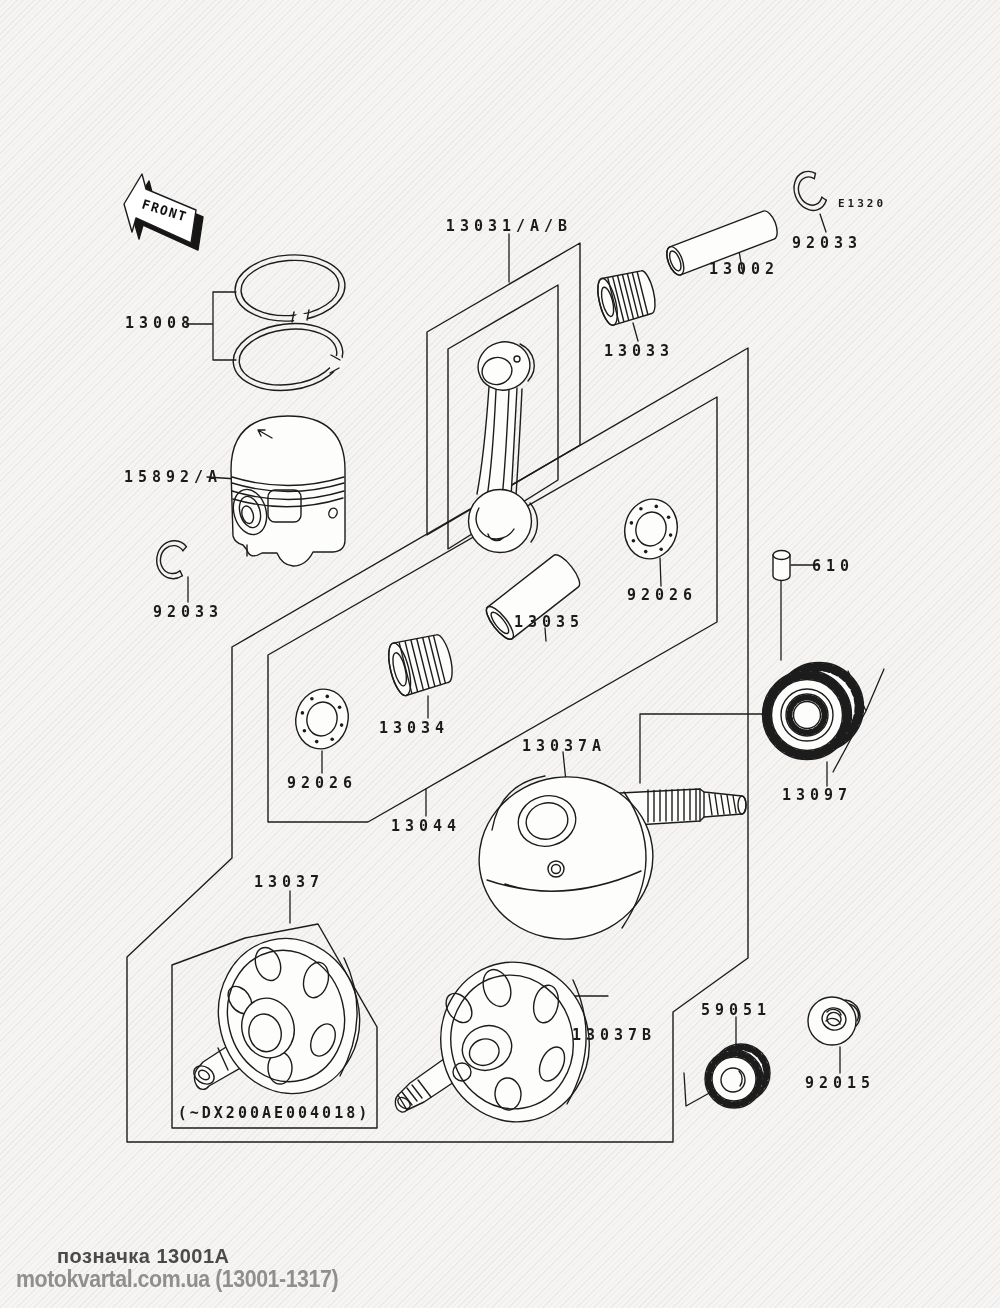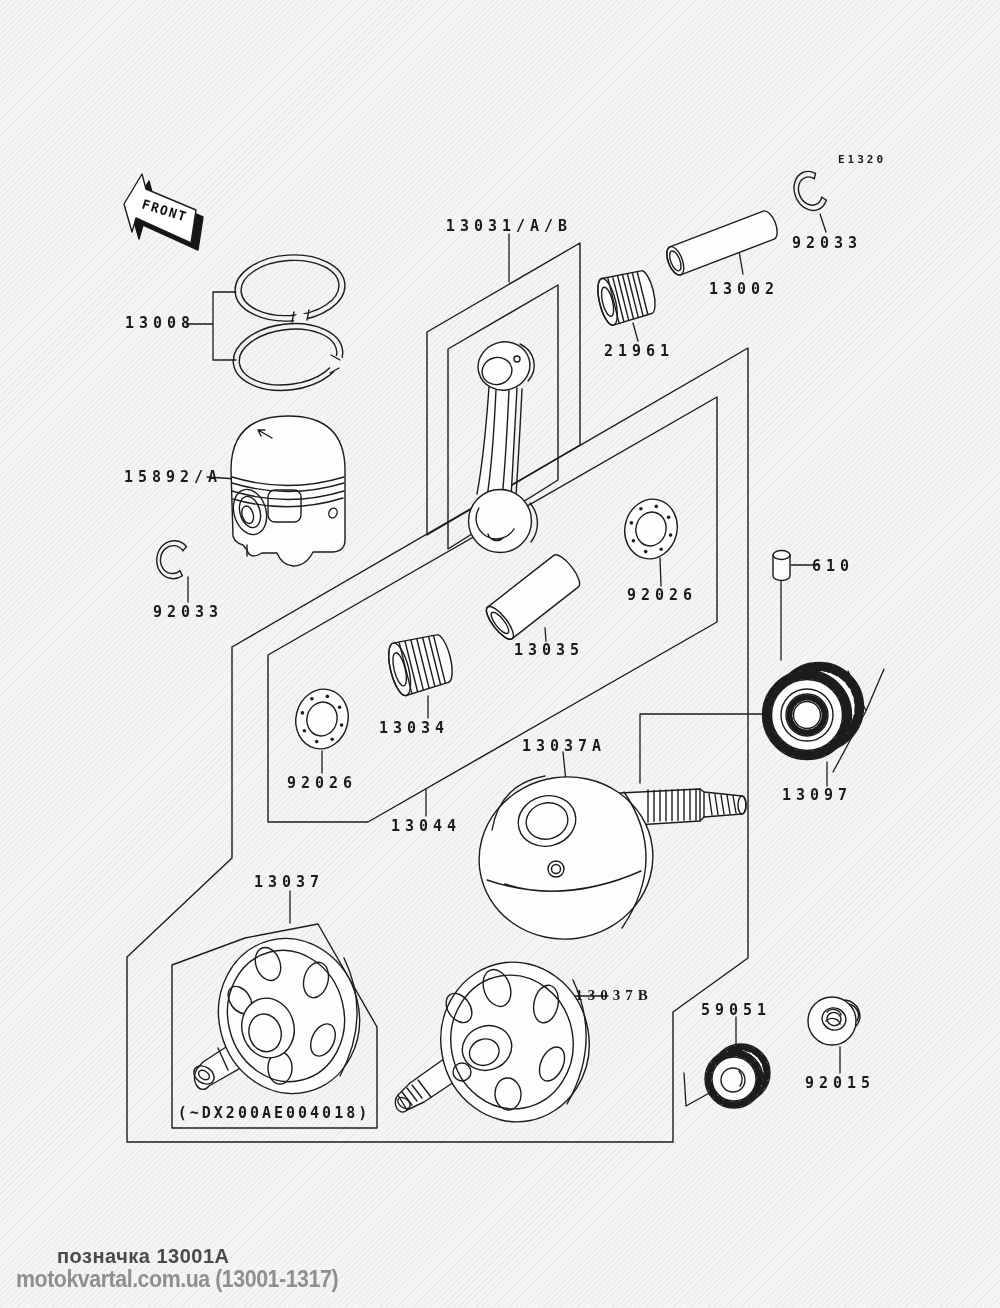--- a/index.html
+++ b/index.html
@@ -15,21 +15,21 @@
       repeating-linear-gradient(135deg, rgba(205,205,200,0.28) 0 1px, rgba(0,0,0,0) 1px 4px),
       #f6f5f3;
   }
   svg.artwork{position:absolute;left:0;top:0;}
   .lbl{
     position:absolute;transform:translateX(-50%);
     font-family:"DejaVu Sans Mono","Liberation Mono",monospace;
     font-size:15px;font-weight:bold;letter-spacing:5px;color:#1b1b1b;
     white-space:nowrap;line-height:1;
   }
-  .lbl-small{font-size:11px;letter-spacing:3px;font-weight:bold;}
+  .lbl-small{font-size:11px;letter-spacing:3px;font-weight:bold;margin-top:44px;}
   .lbl-serial{font-size:15px;letter-spacing:3px;}
   .wm1{
     position:absolute;left:57px;top:1245px;
     font-family:"Liberation Sans",sans-serif;font-weight:bold;
     font-size:20px;color:#4a4a4a;letter-spacing:0.5px;white-space:nowrap;text-align:right;
   }
   .wm2{
     position:absolute;left:16px;top:1266px;
     font-family:"Liberation Sans",sans-serif;font-weight:bold;
     font-size:23px;color:#8f8f8f;letter-spacing:-0.5px;white-space:nowrap;
@@ -317,33 +317,33 @@
     </g>
 
   </g>
 </svg>
 
 <div id="label-layer">
       <div class="lbl" style="left: 160px; top: 316px;">13008</div>
       <div class="lbl" style="left: 173px; top: 470px;">15892/A</div>
       <div class="lbl" style="left: 188px; top: 605px;">92033</div>
       <div class="lbl" style="left: 509px; top: 219px;">13031/A/B</div>
-      <div class="lbl" style="left: 639px; top: 344px;">21961</div>
-      <div class="lbl" style="left: 744px; top: 282px;">13002</div>
+      <div class="lbl" style="left: 639px; top: 344px;">13033</div>
+      <div class="lbl" style="left: 744px; top: 262px;">13002</div>
       <div class="lbl" style="left: 827px; top: 236px;">92033</div>
       <div class="lbl" style="left: 662px; top: 588px;">92026</div>
-      <div class="lbl" style="left: 549px; top: 643px;">13035</div>
+      <div class="lbl" style="left: 549px; top: 615px;">13035</div>
       <div class="lbl" style="left: 833px; top: 559px;">610</div>
       <div class="lbl" style="left: 414px; top: 721px;">13034</div>
       <div class="lbl" style="left: 322px; top: 776px;">92026</div>
       <div class="lbl" style="left: 426px; top: 819px;">13044</div>
       <div class="lbl" style="left: 564px; top: 739px;">13037A</div>
       <div class="lbl" style="left: 817px; top: 788px; text-align: right;">13097</div>
       <div class="lbl" style="left: 289px; top: 875px;">13037</div>
-      <div class="lbl" style="left: 614px; top: 988px; font-family: Liberation Serif, serif;">13037B</div>
+      <div class="lbl" style="left: 614px; top: 1028px;">13037B</div>
       <div class="lbl" style="left: 736px; top: 1003px;">59051</div>
       <div class="lbl" style="left: 840px; top: 1076px;">92015</div>
     </div>
 
 <div class="lbl lbl-small" style="left:862px;top:154px;">E1320</div>
 
 <div class="lbl lbl-serial" style="left:274px;top:1106px;">(~DX200AE004018)</div>
 
 <div class="wm1">позначка 13001A</div>
 <div class="wm2">motokvartal.com.ua (13001-1317)</div>

